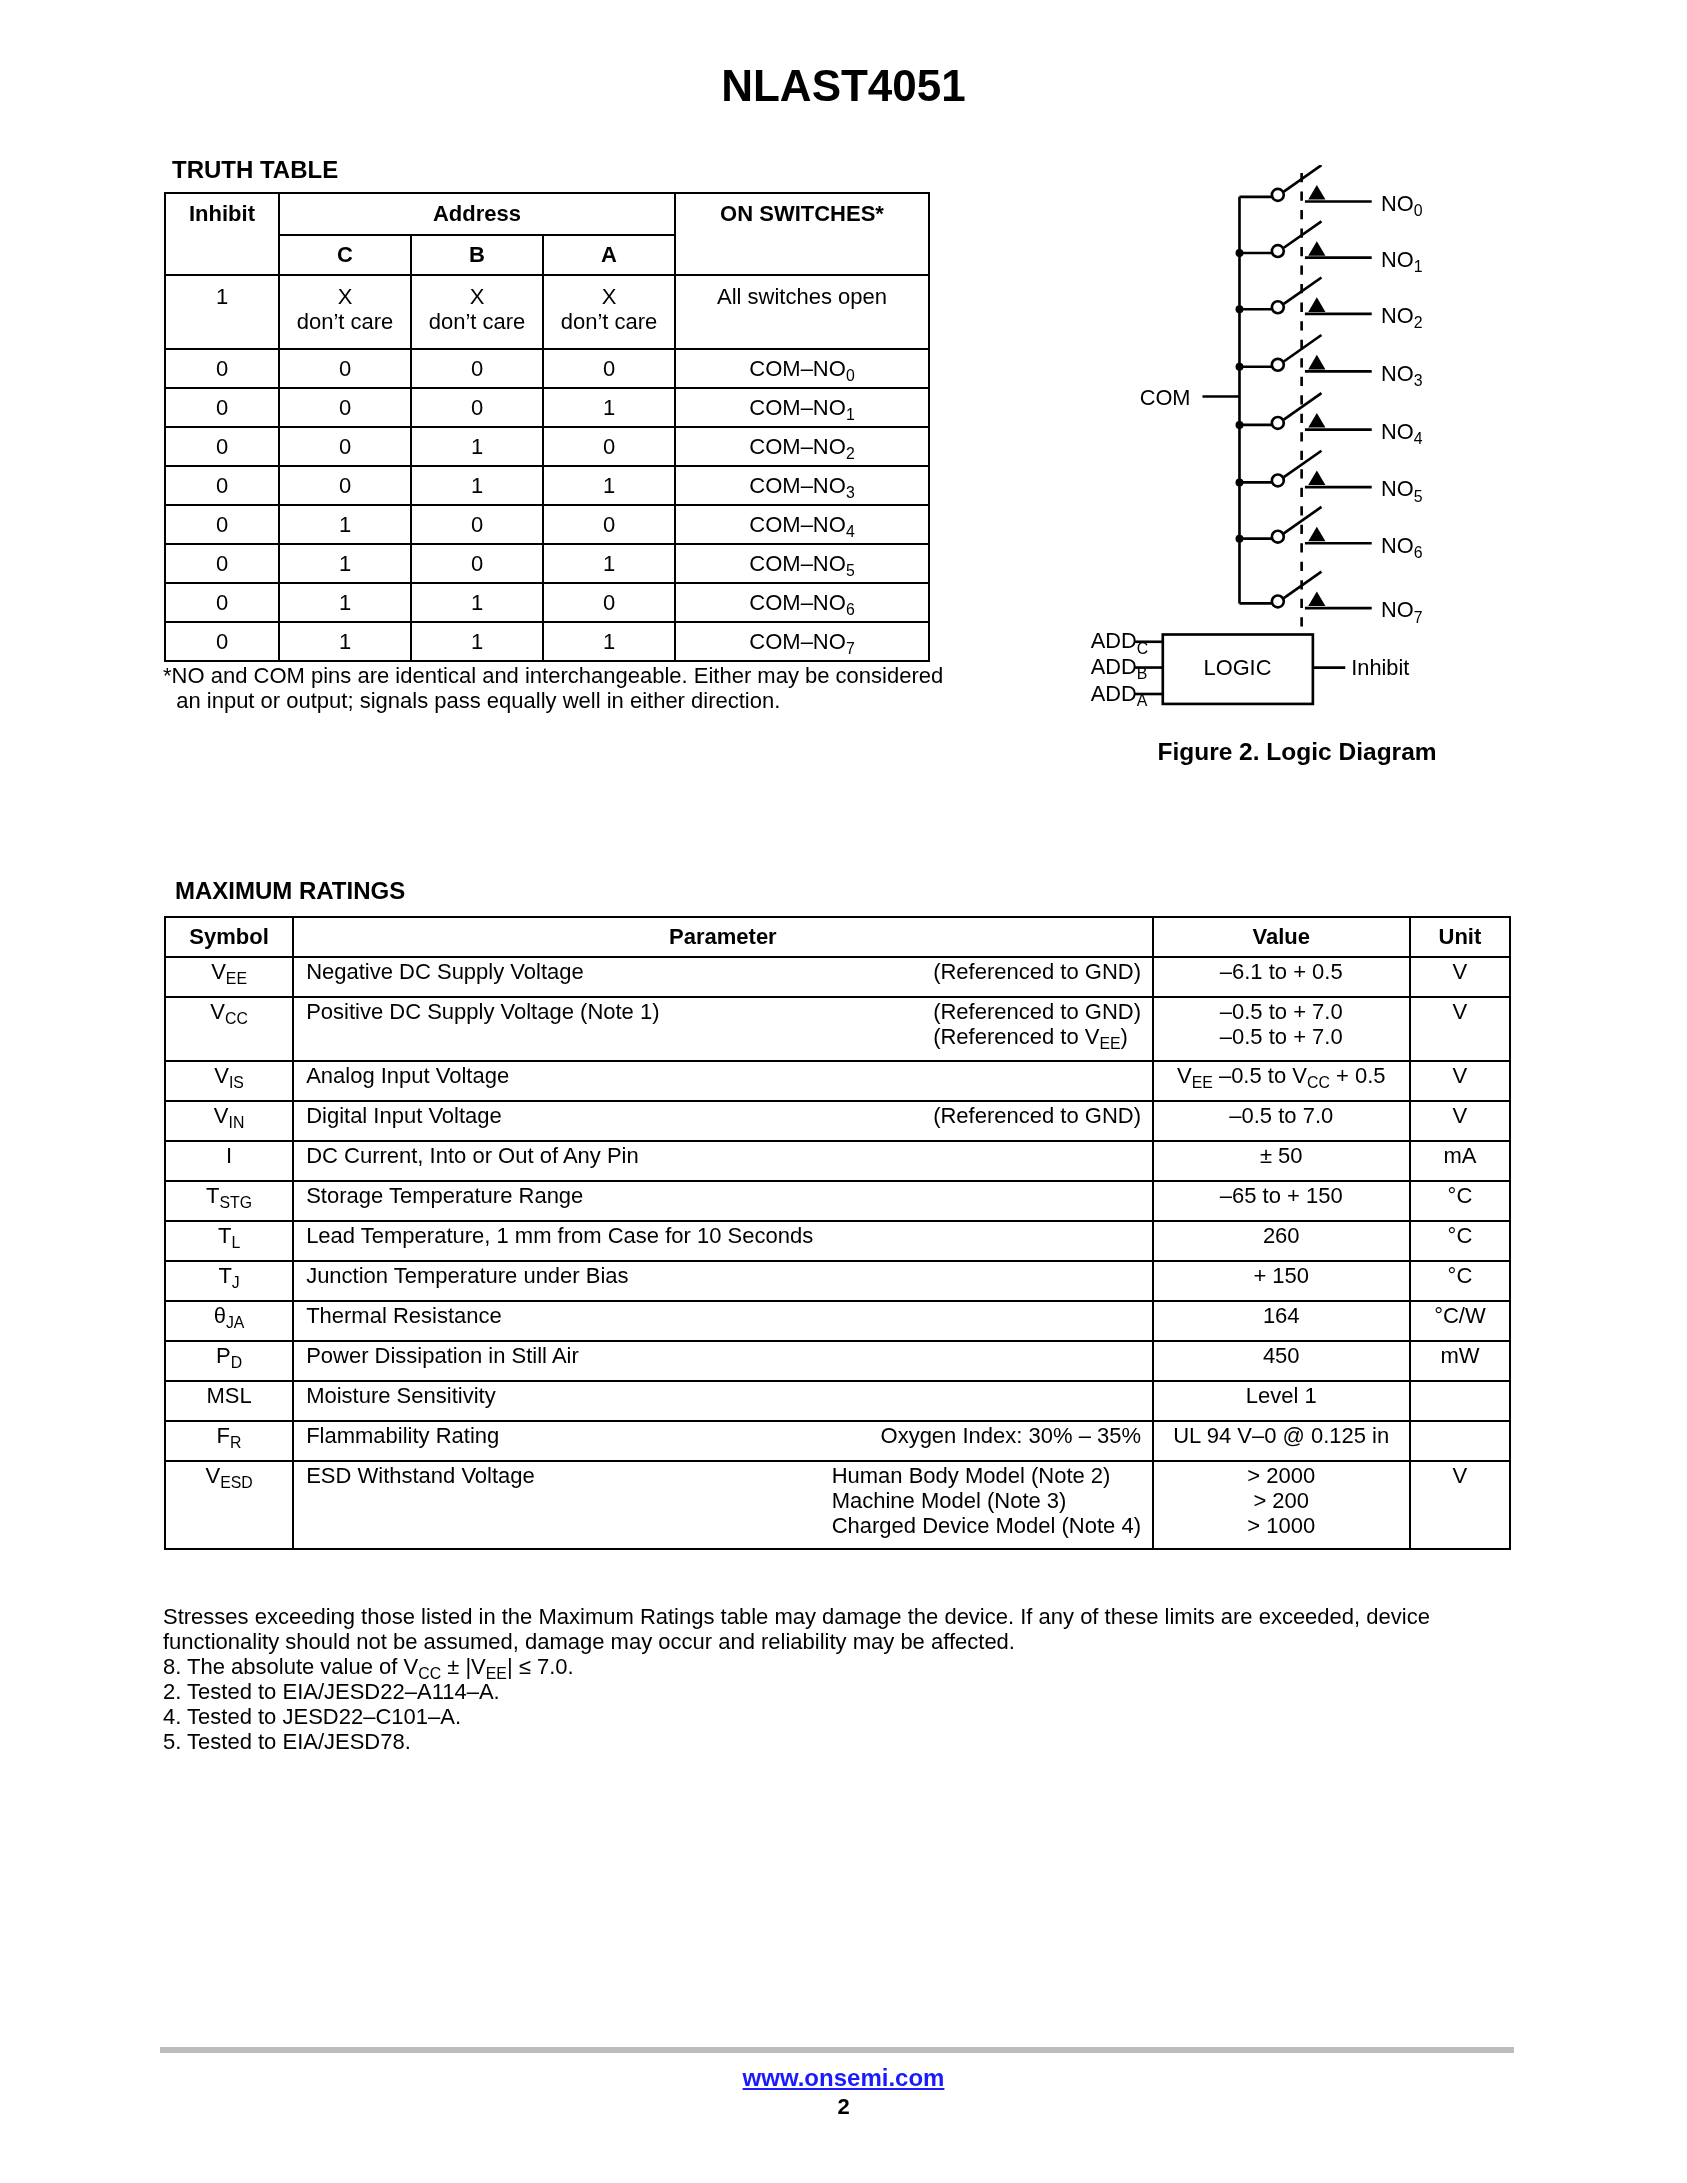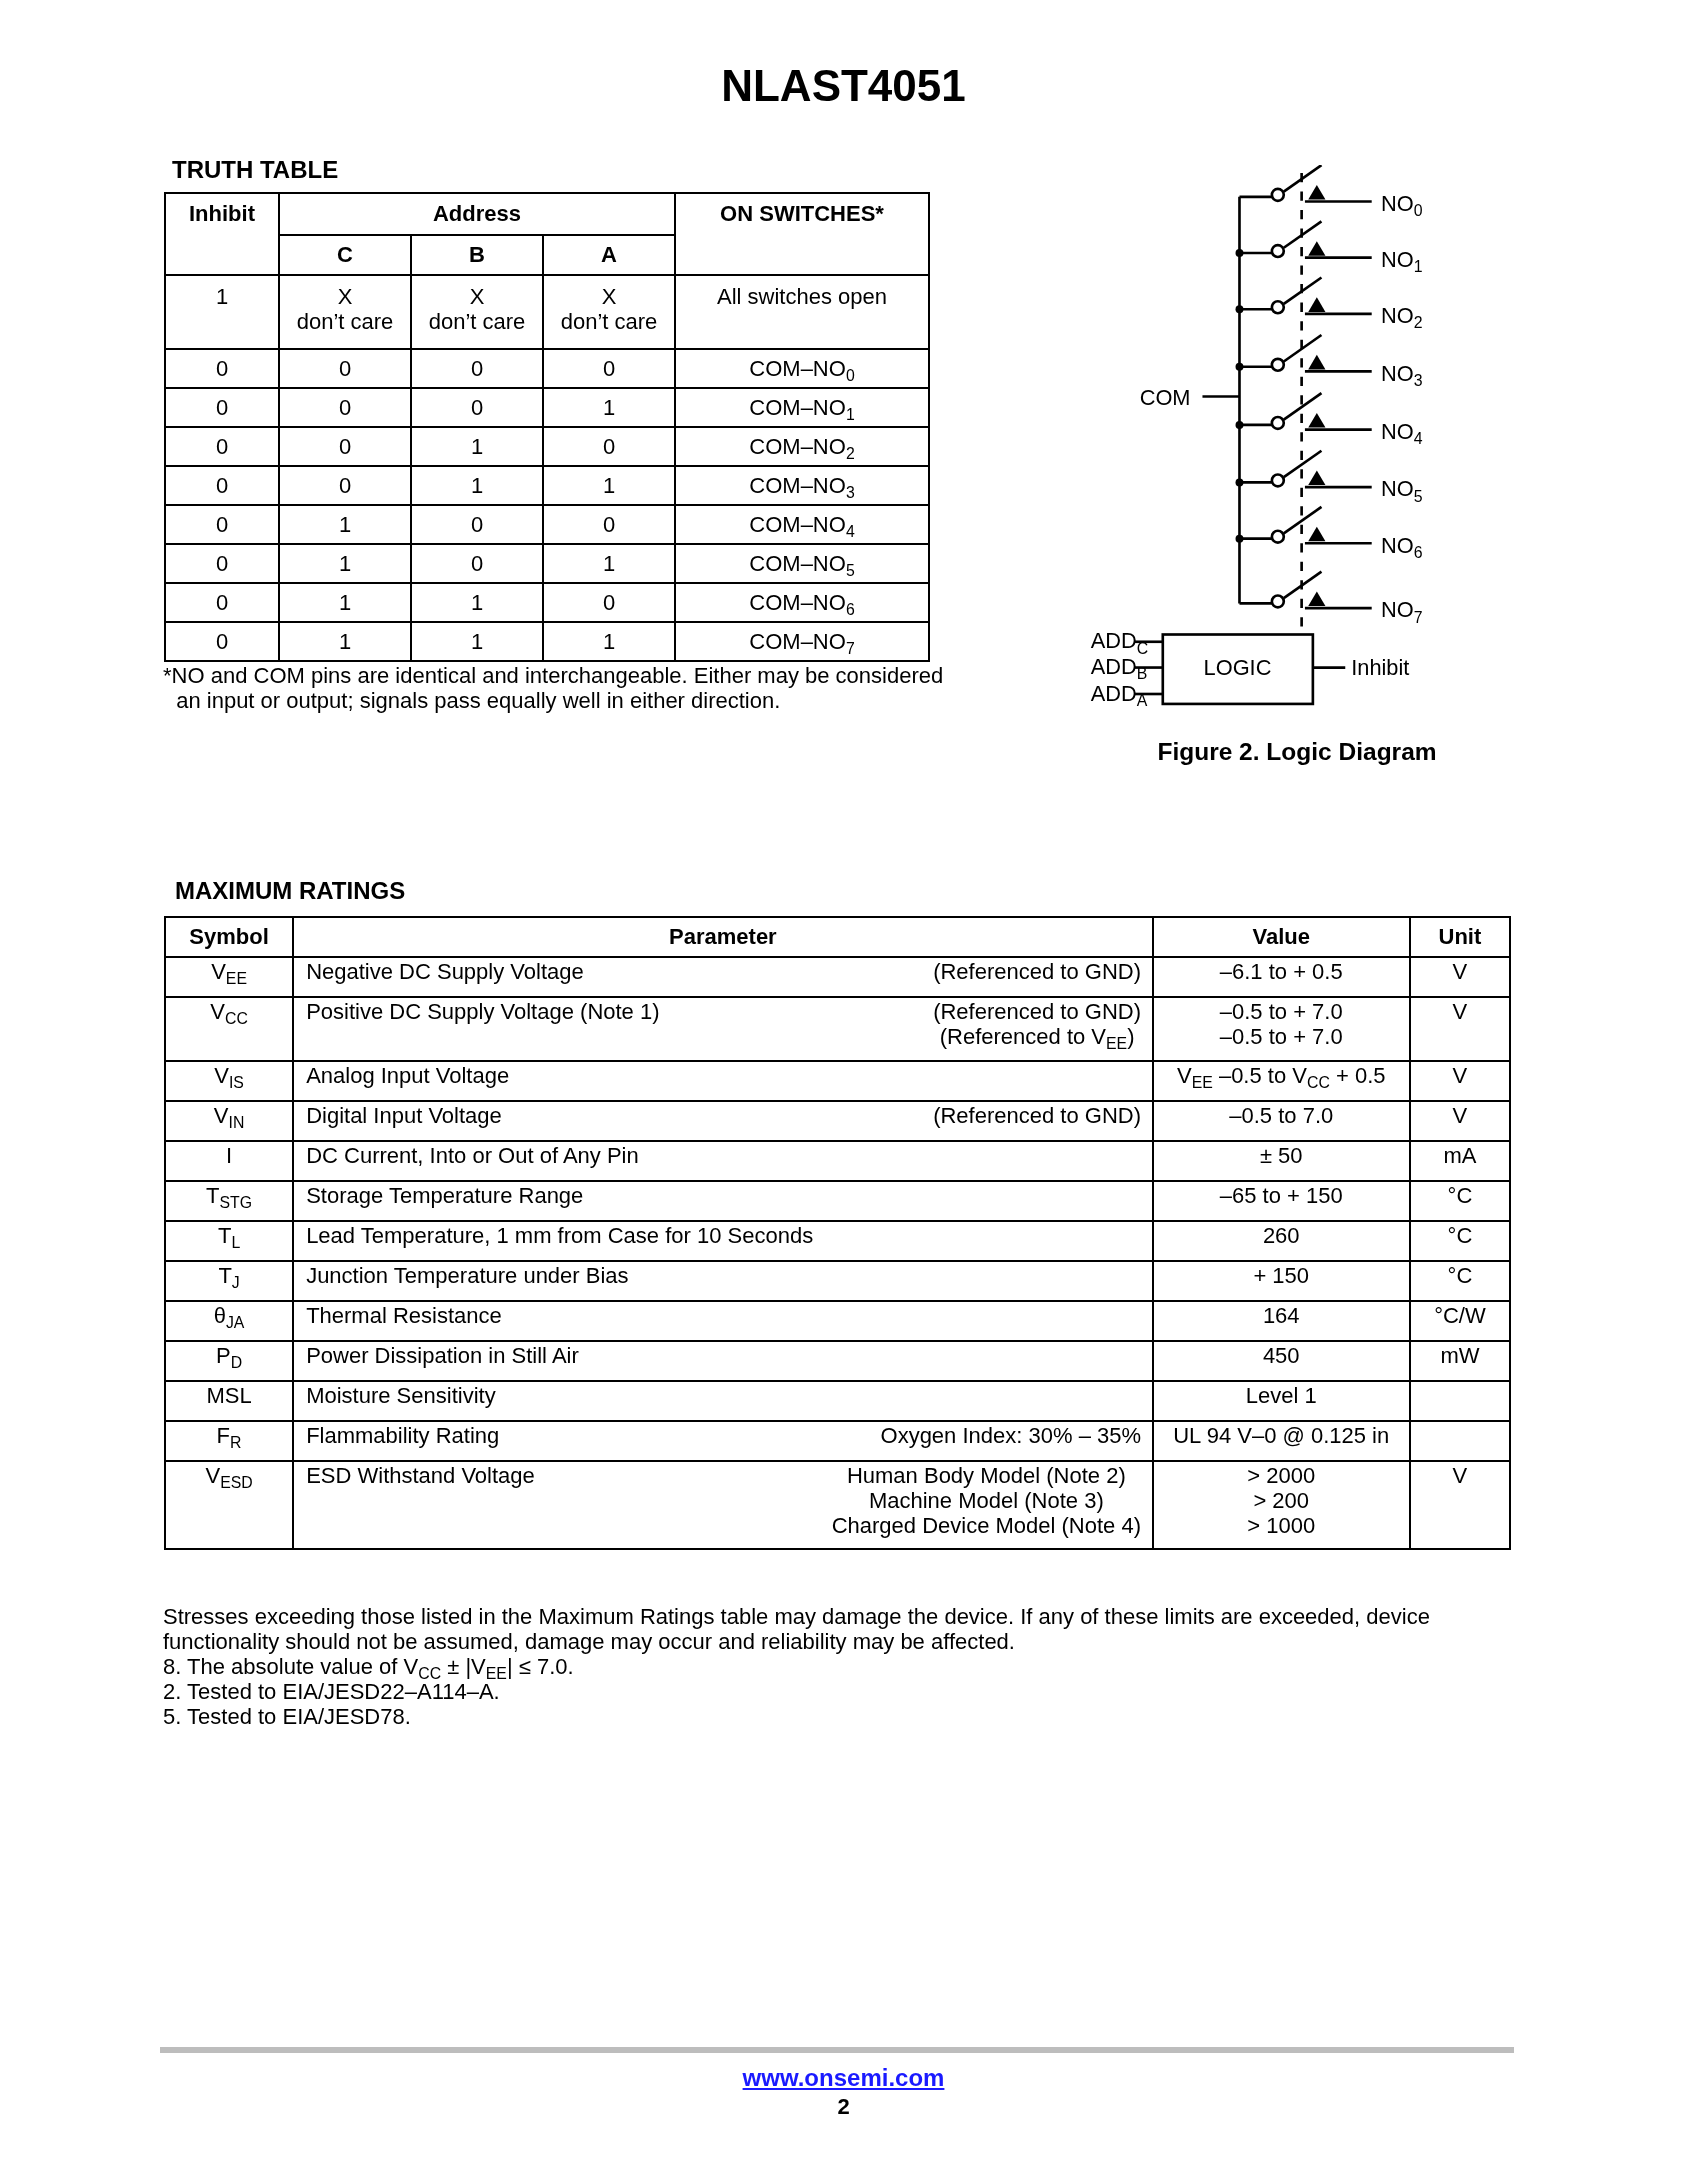--- a/index.html
+++ b/index.html
@@ -26,21 +26,21 @@
   .fig-caption { left:1059px; top:738px; width:476px; text-align:center; font-weight:bold; font-size:24.5px; }
   
   .mr { left:164px; top:916px; width:1347px; }
   .mr th { height:38px; text-align:center; }
   .mr td { height:37px; vertical-align:top; padding-top:1px; line-height:25px; }
   .mr td.sym { width:126px; text-align:center; }
   .mr td.param { width:834px; padding-left:12px; padding-right:10.6px; }
   .mr td.val { width:255px; text-align:center; }
   .mr td.unit { width:98px; text-align:center; }
   .param-wrap { display:flex; justify-content:space-between; }
-  .cond { text-align:center; }
+  .cond { text-align:left; }
   .mr-notes { left:163px; top:1604px; width:1356px; font-size:22px; line-height:25px; }
   .mr-notes .note { display:block; }
   .footer-rule { left:160px; top:2047px; width:1354px; height:6px; background:#bdbdbd; }
   .footer-url { left:0; width:1687px; top:2064px; text-align:center; font-weight:bold; font-size:24px; color:#1a1aff; text-decoration:underline; }
   .footer-page { left:0; width:1687px; top:2094px; text-align:center; font-weight:bold; font-size:22px; }
 </style>
 </head>
 <body>
 
 <div class="abs doc-title">NLAST4051</div>
@@ -346,19 +346,20 @@
     <td class="unit">V</td>
   </tr>
 
 </tbody>
   </table>
 
 <div class="abs mr-notes">
   <span class="note">Stresses exceeding those listed in the Maximum Ratings table may damage the device. If any of these limits are exceeded, device functionality should not be assumed, damage may occur and reliability may be affected.</span>
   <span class="note"><span>8.  The absolute value of V</span><sub>CC</sub><span> ± |V</span><sub>EE</sub><span>| ≤ 7.0.</span></span>
   <span class="note">2.  Tested to EIA/JESD22–A114–A.</span>
+  <span class="note">4.  Tested to JESD22–C101–A.</span>
   <span class="note">5.  Tested to EIA/JESD78.</span>
 </div>
 
 <div class="abs footer-rule"></div>
 <a class="abs footer-url">www.onsemi.com</a>
 <div class="abs footer-page">2</div>
 
 
 </body></html>

